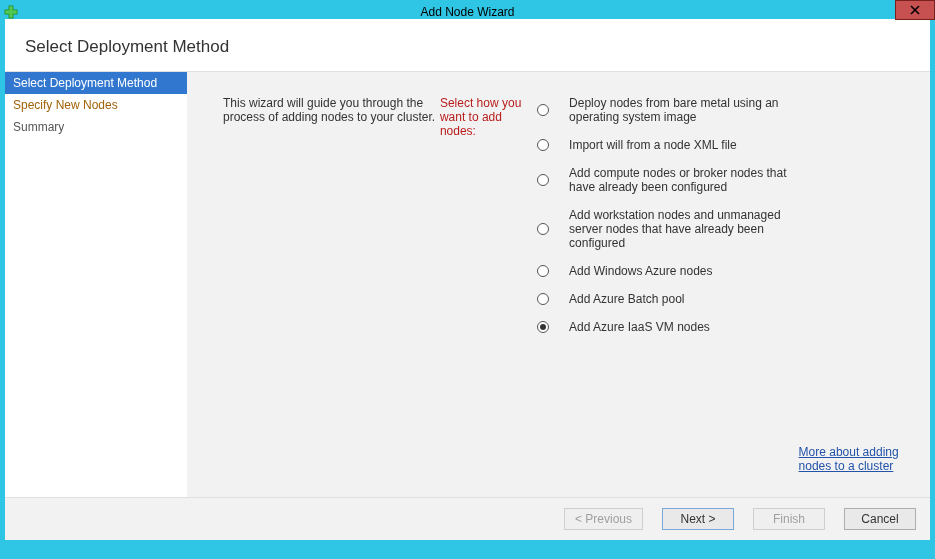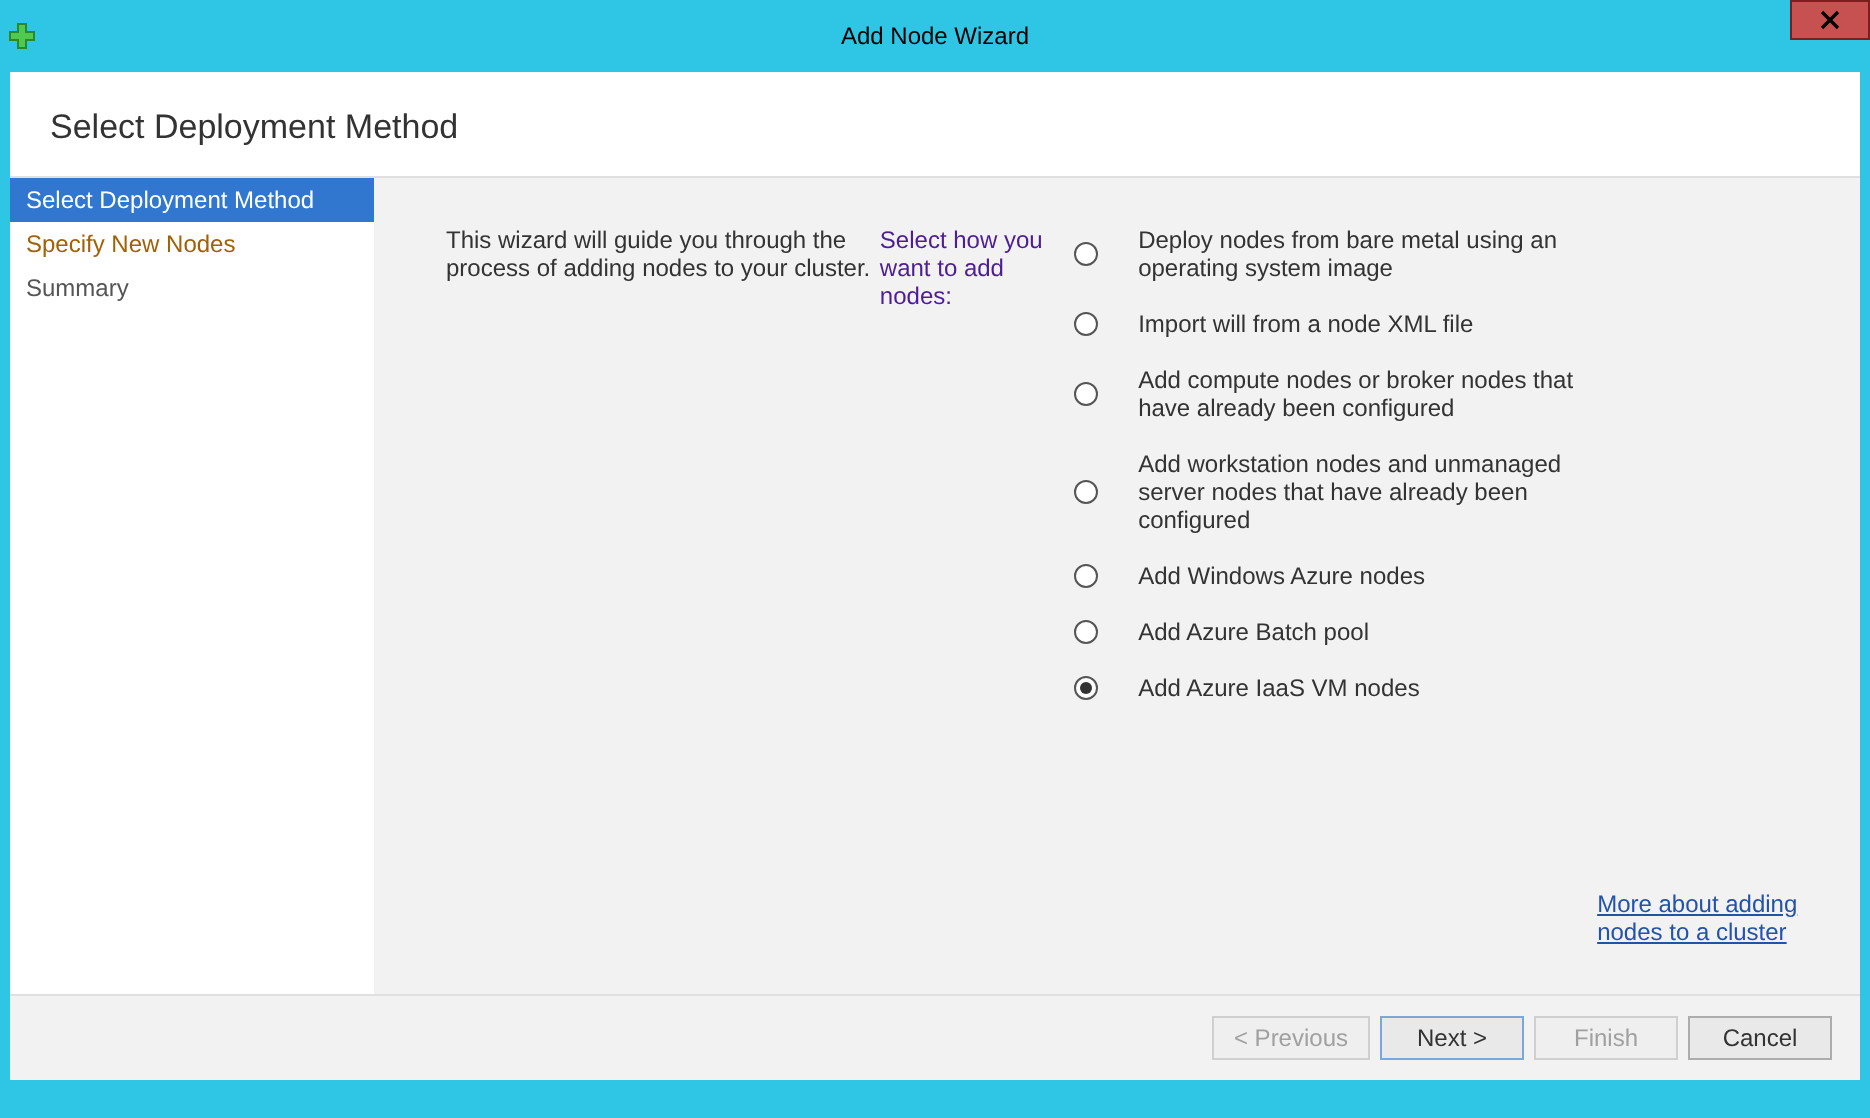--- a/index.html
+++ b/index.html
@@ -4,22 +4,22 @@
 <style>
   * { box-sizing: border-box; }
   html, body { margin: 0; padding: 0; font-family: "Segoe UI", Tahoma, sans-serif; font-size: 12px; color: #333; }
   .window {
     width: 935px; height: 559px;
     background: #2fc6e5;
     position: relative;
     display: flex; flex-direction: column;
   }
   .titlebar {
-    height: 36px;
-    display: flex; align-items: center;
+    height: 19px;
+    display: flex; align-items: flex-end;
     position: relative;
     flex: 0 0 auto;
   }
   .title-icon {
     width: 14px; height: 14px;
     margin-left: 4px;
     position: relative;
   }
   .title-icon svg { display: block; }
   .title-text {
@@ -80,21 +80,21 @@
     color: #555;
   }
   .content {
     flex: 1 1 auto;
     background: #f2f2f2;
     padding: 24px 28px 16px 36px;
     display: flex; flex-direction: row;
     position: relative;
   }
   .intro { margin-bottom: 16px; color:#333; }
-  .prompt { margin-bottom: 14px; color:#4c1d95; }
+  .prompt { margin-bottom: 14px; color:#b91c1c; }
   .options { display:flex; flex-direction:column; gap:14px; }
   .option { display:flex; align-items:center; gap:20px; cursor:pointer; }
   .radio {
     width: 12px; height: 12px; border:1px solid #555; border-radius:50%;
     display:inline-flex; align-items:center; justify-content:center;
     background:#fff;
     flex:0 0 auto;
   }
   .radio.checked::after {
     content:""; width:6px; height:6px; border-radius:50%; background:#333;
@@ -106,21 +106,21 @@
     padding-top: 40px;
     padding-bottom: 8px;
     cursor:pointer;
     align-self:flex-start;
   }
   .footer {
     flex: 0 0 auto;
     background: #f2f2f2;
     border-top: 1px solid #e0e0e0;
     padding: 10px 14px;
-    display:flex; justify-content:flex-end; gap:5px;
+    display:flex; justify-content:flex-end; gap:19px;
   }
   .btn {
     min-width: 72px;
     height: 22px;
     font-size: 12px;
     display:inline-flex; align-items:center; justify-content:center;
     background:#e9e9e9;
     border:1px solid #adadad;
     color:#333;
     cursor:pointer;

